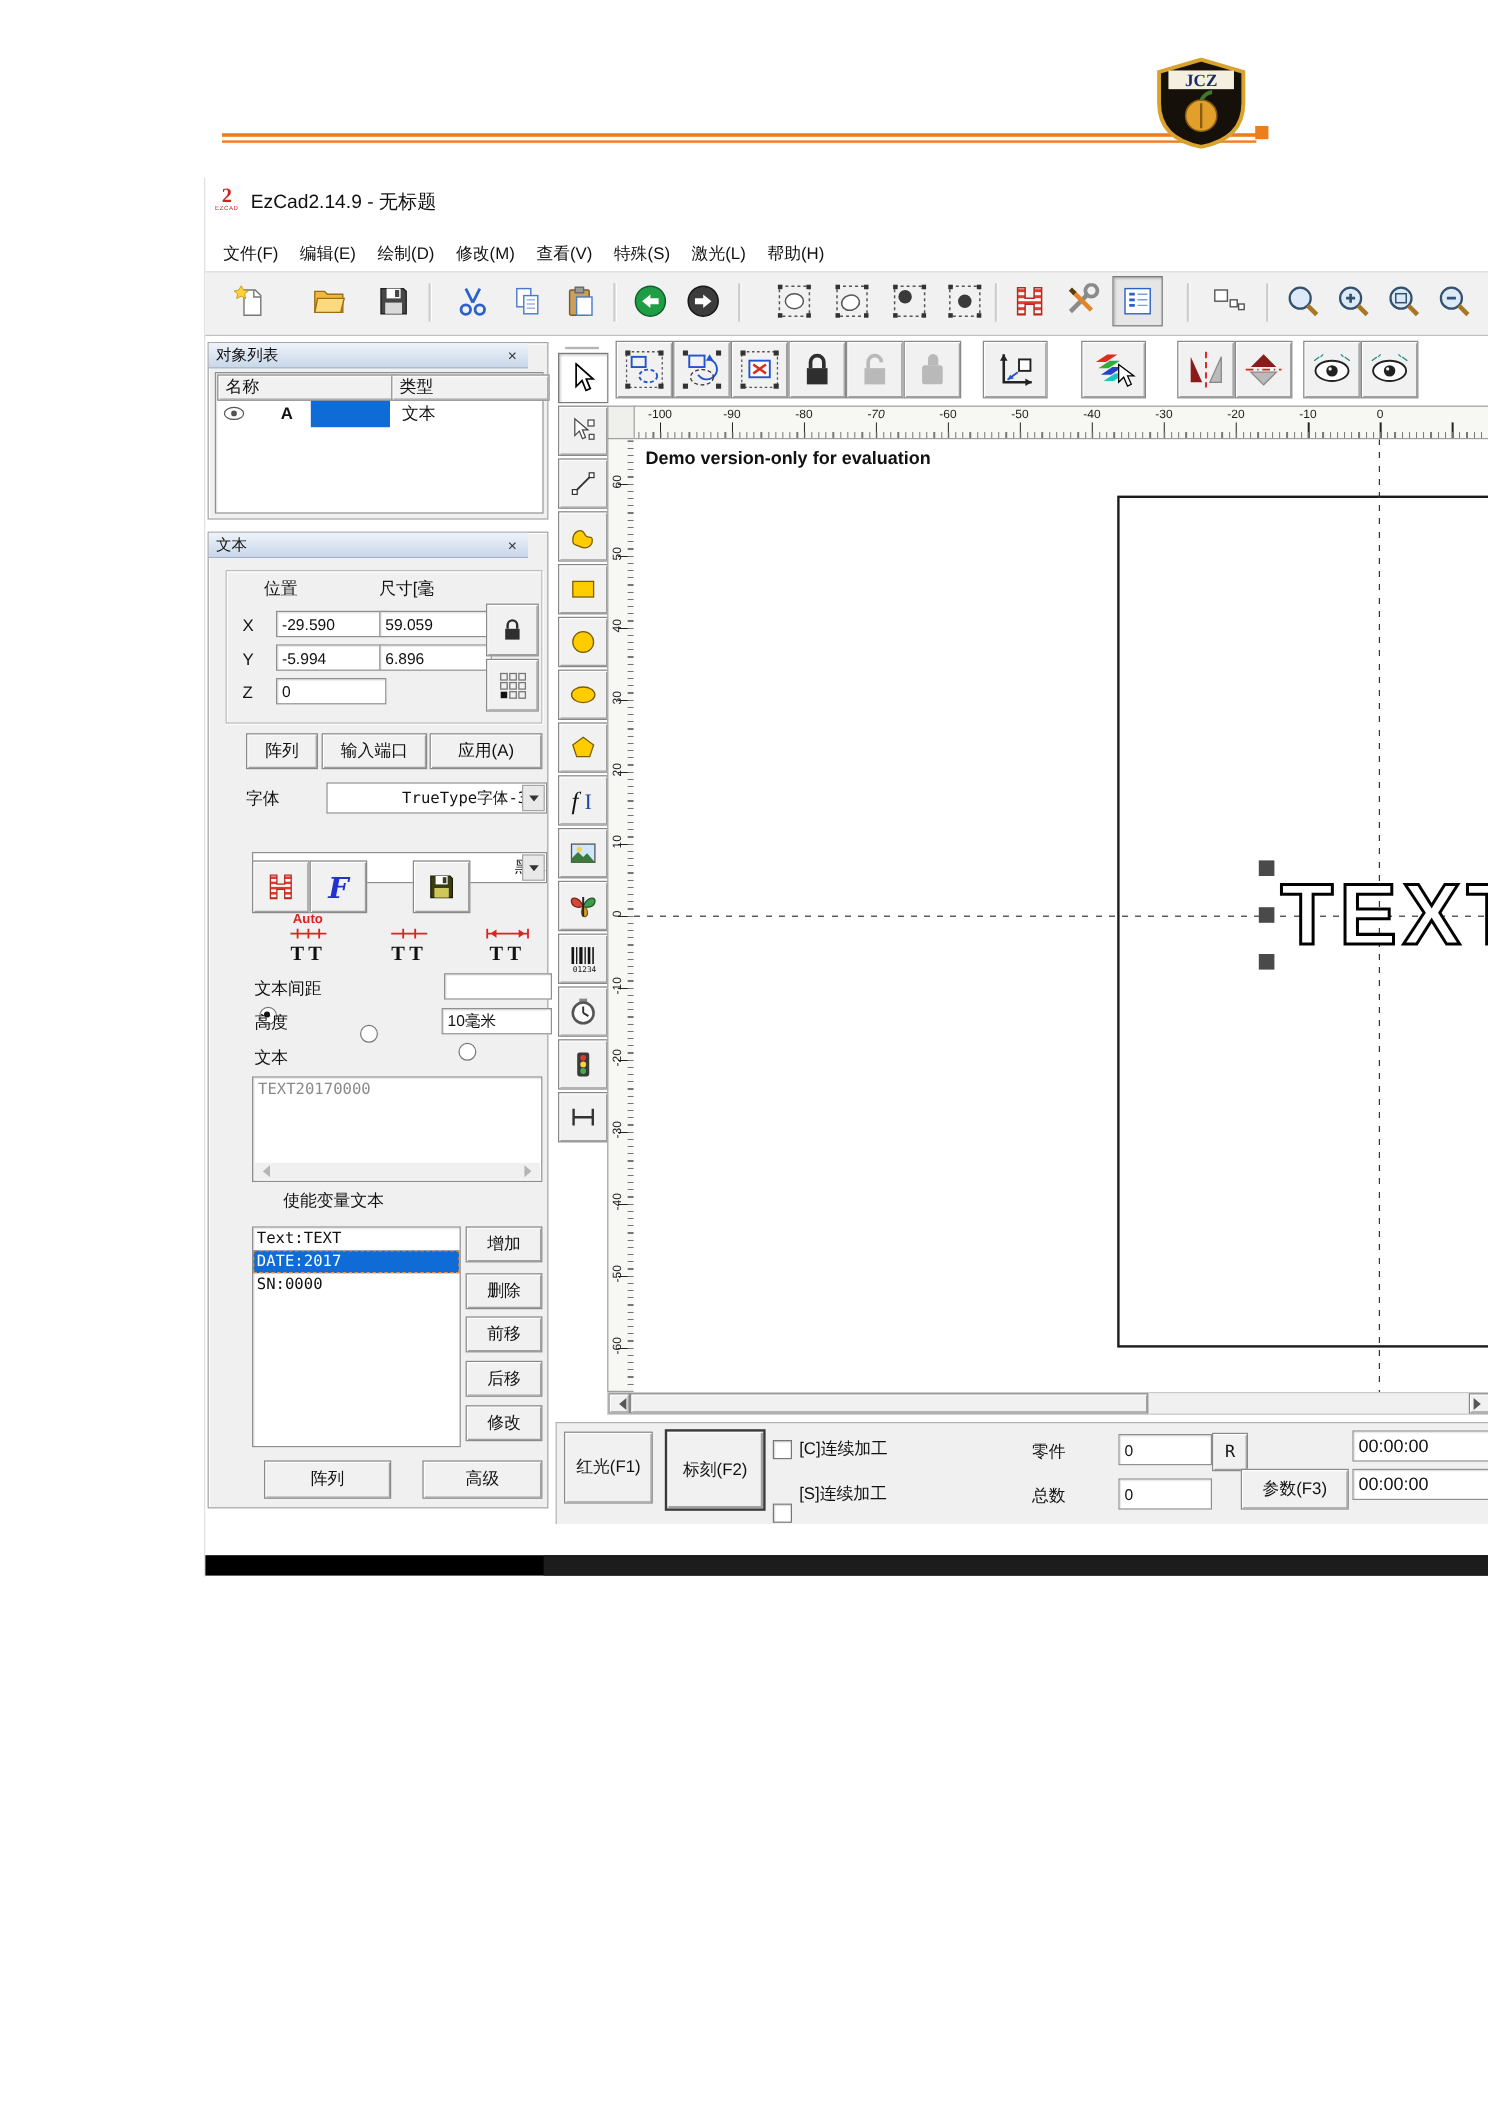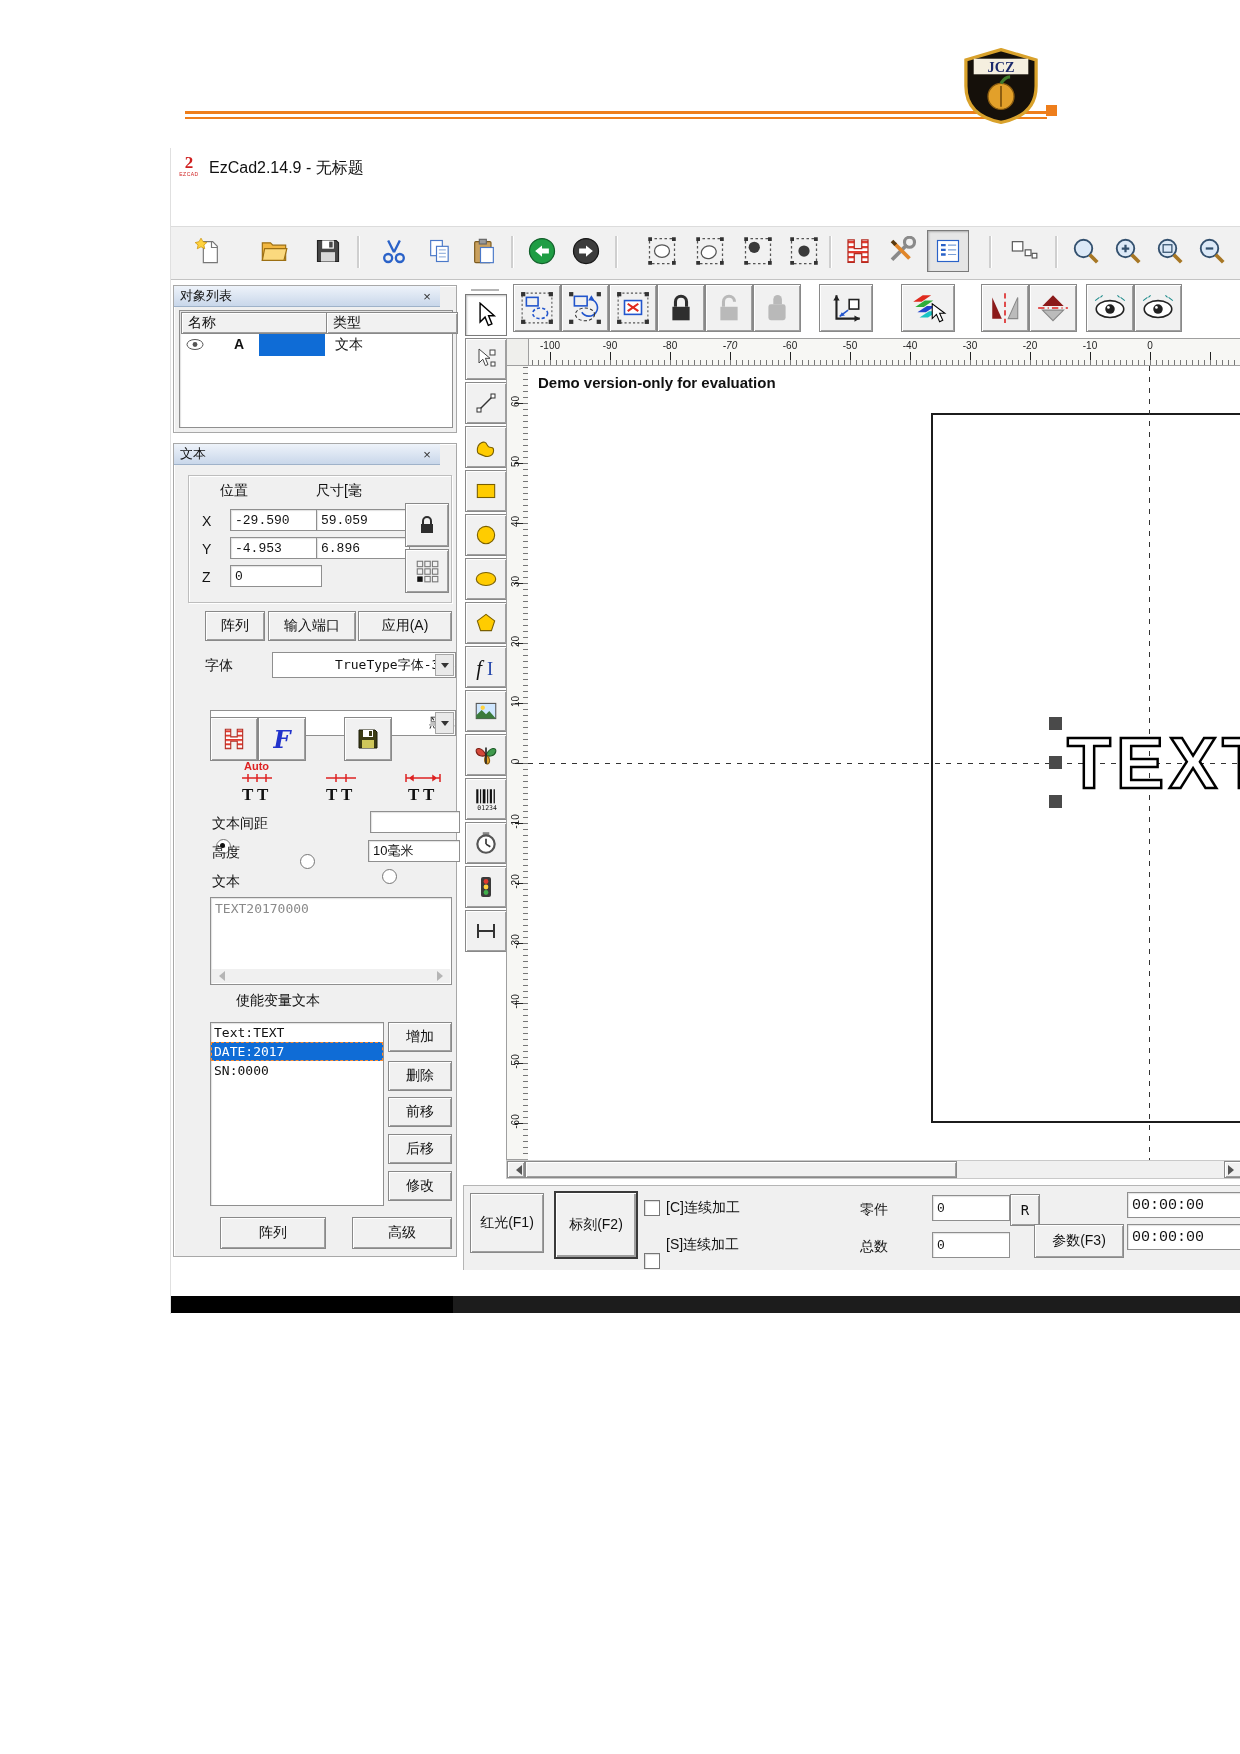--- a/index.html
+++ b/index.html
@@ -5,21 +5,21 @@
   html,body{margin:0;padding:0;background:#fff;}
   .page{position:relative;width:1240px;height:1754px;background:#fff;overflow:hidden;
         font-family:"Liberation Sans","DejaVu Sans",sans-serif;color:#111;}
   .abs{position:absolute;}
   .win{position:absolute;left:170px;top:148px;width:1070px;height:1166px;background:#fff;overflow:hidden;}
   .lbl{font-size:14px;color:#111;white-space:nowrap;}
   .sm{font-size:13px;}
   .raised{background:#f1f1f1;border:1px solid #898989;box-shadow:inset 1px 1px 0 #fff,inset -1px -1px 0 #9f9f9f;}
   .pressed{background:#e6e6e6;border:1px solid #7a7a7a;box-shadow:inset 1px 1px 2px rgba(0,0,0,.25);}
   .btn{display:flex;align-items:center;justify-content:center;font-size:14px;color:#111;cursor:default;white-space:nowrap;}
-  .field{font-family:Liberation Mono, monospace;font-size:13px;background:#fff;
+  .field{font-family:Liberation Sans, sans-serif;font-size:13px;background:#fff;
          border:1px solid #8f8f8f;box-shadow:inset 1px 1px 1px rgba(0,0,0,.12);display:flex;align-items:center;padding:0 4px;}
   .panel{background:#f0f0f0;border:1px solid #a8a8a8;box-shadow:1px 1px 0 #fff inset;}
   .ptitle{position:absolute;left:0;top:0;right:16px;height:20px;background:linear-gradient(#eef3fa,#c9d7ea);
           border-bottom:1px solid #9fb2c9;display:flex;align-items:center;padding:0 6px;font-size:13px;}
   .pclose{margin-left:auto;width:14px;height:14px;display:flex;align-items:center;justify-content:center;
           font-size:13px;color:#333;line-height:1;}
   .pclose::before{content:"×";}
   .toolbar{position:absolute;left:0;top:78px;width:1070px;height:52px;background:#f1f1f1;
            border-top:1px solid #dcdcdc;border-bottom:1px solid #c3c3c3;}
   .vsep{position:absolute;top:88px;width:2px;height:32px;background:#cfcfcf;box-shadow:1px 0 0 #fff;}
@@ -82,20 +82,30 @@
   </div>
 
   <div class="win" style="border-left:1px solid #e0e0e0;">
 
     <div class="abs" style="left:6px;top:6px;width:24px;height:26px;text-align:center;">
       <div style="font-family:'Liberation Serif',serif;font-weight:bold;font-size:17px;color:#cf1f1f;line-height:17px;">2</div>
       <div style="font-size:5px;color:#cf1f1f;letter-spacing:.5px;">EZCAD</div>
     </div>
     <div class="abs" style="left:38px;top:10px;font-size:16px;">EzCad2.14.9 - 无标题</div>
 
+    <div class="abs" style="left:6px;top:52px;width:1060px;height:24px;display:flex;">
+        <span class="mi">文件(F)</span>
+        <span class="mi">编辑(E)</span>
+        <span class="mi">绘制(D)</span>
+        <span class="mi">修改(M)</span>
+        <span class="mi">查看(V)</span>
+        <span class="mi">特殊(S)</span>
+        <span class="mi">激光(L)</span>
+        <span class="mi">帮助(H)</span>
+      </div>
 
     <div class="toolbar"></div>
     <div class="flaticon" style="left:20px;">
       <svg width="28" height="28" viewBox="0 0 24 24">
           <path d="M8 4h8l4 4v14H8z" fill="#fff" stroke="#777"></path>
           <path d="M15 4v5h5" fill="none" stroke="#777"></path>
           <path d="M6 1l1.7 3 3.3.8-2.5 2 .7 3.3L6 8.4 2.8 10.1l.7-3.3L1 4.8 4.3 4z" fill="#ffd23e" stroke="#c98f00" stroke-width=".6"></path>
         </svg>
     </div>
     <div class="flaticon" style="left:86px;">
@@ -278,21 +288,21 @@
         <span class="pclose"></span>
       </div>
 
       <div class="abs gbox" style="left:14px;top:31px;width:262px;height:126px;"></div>
       <span class="abs lbl" style="left:46px;top:38px;">位置</span>
       <span class="abs lbl" style="left:142px;top:38px;">尺寸[毫</span>
       <span class="abs lbl" style="left:28px;top:69px;">X</span>
       <div class="abs field" style="left:56px;top:65px;width:82px;height:20px;">-29.590</div>
       <div class="abs field" style="left:142px;top:65px;width:84px;height:20px;">59.059</div>
       <span class="abs lbl" style="left:28px;top:97px;">Y</span>
-      <div class="abs field" style="left:56px;top:93px;width:82px;height:20px;">-4.953</div>
+      <div class="abs field" style="left:56px;top:93px;width:82px;height:20px;">-5.994</div>
       <div class="abs field" style="left:142px;top:93px;width:84px;height:20px;">6.896</div>
       <span class="abs lbl" style="left:28px;top:125px;">Z</span>
       <div class="abs field" style="left:56px;top:121px;width:82px;height:20px;">0</div>
       <div class="abs raised btn" style="left:231px;top:59px;width:42px;height:42px;">
         <svg width="24" height="24" viewBox="0 0 24 24">
             <rect x="6" y="11" width="12" height="9" fill="#2e2e2e"></rect>
             <path d="M8 11V8a4 4 0 018 0v3" fill="none" stroke="#2e2e2e" stroke-width="2"></path>
           </svg>
       </div>
       <div class="abs raised btn" style="left:231px;top:105px;width:42px;height:42px;">

